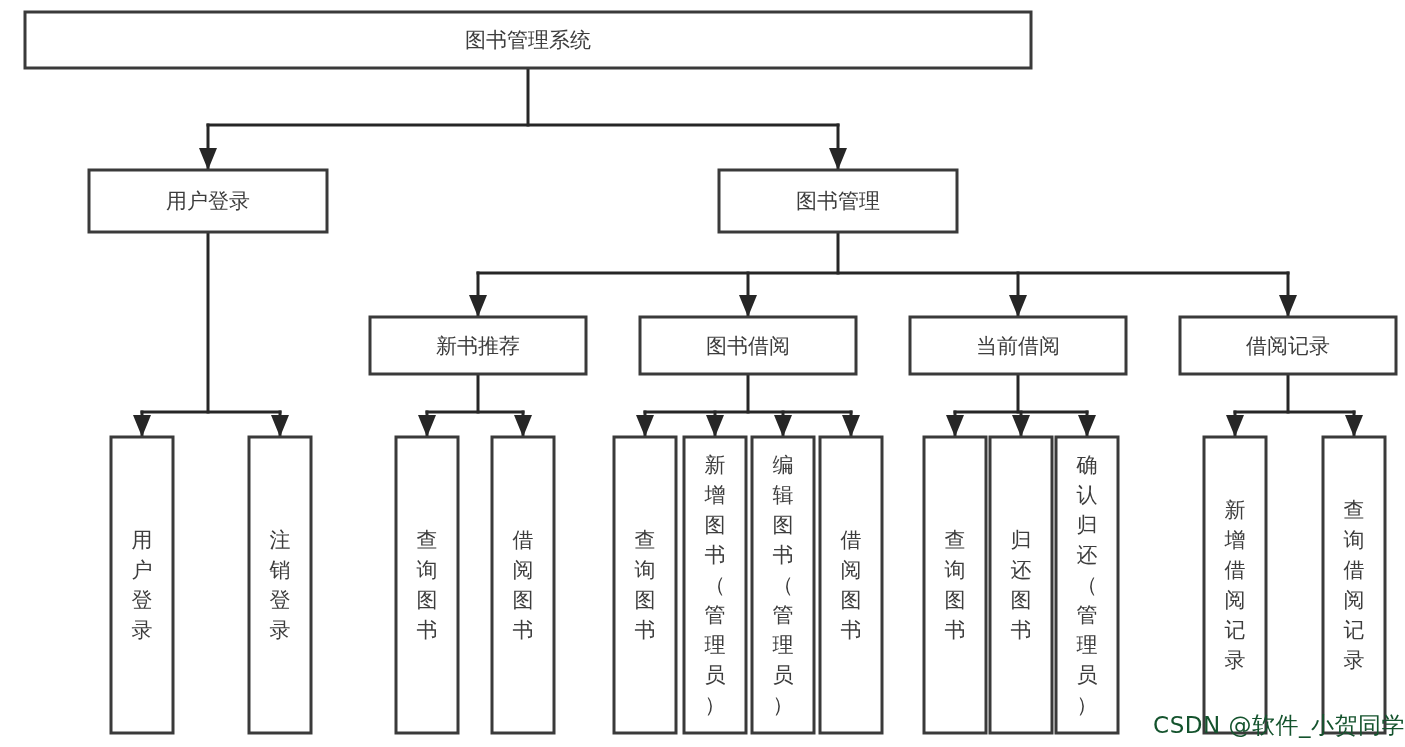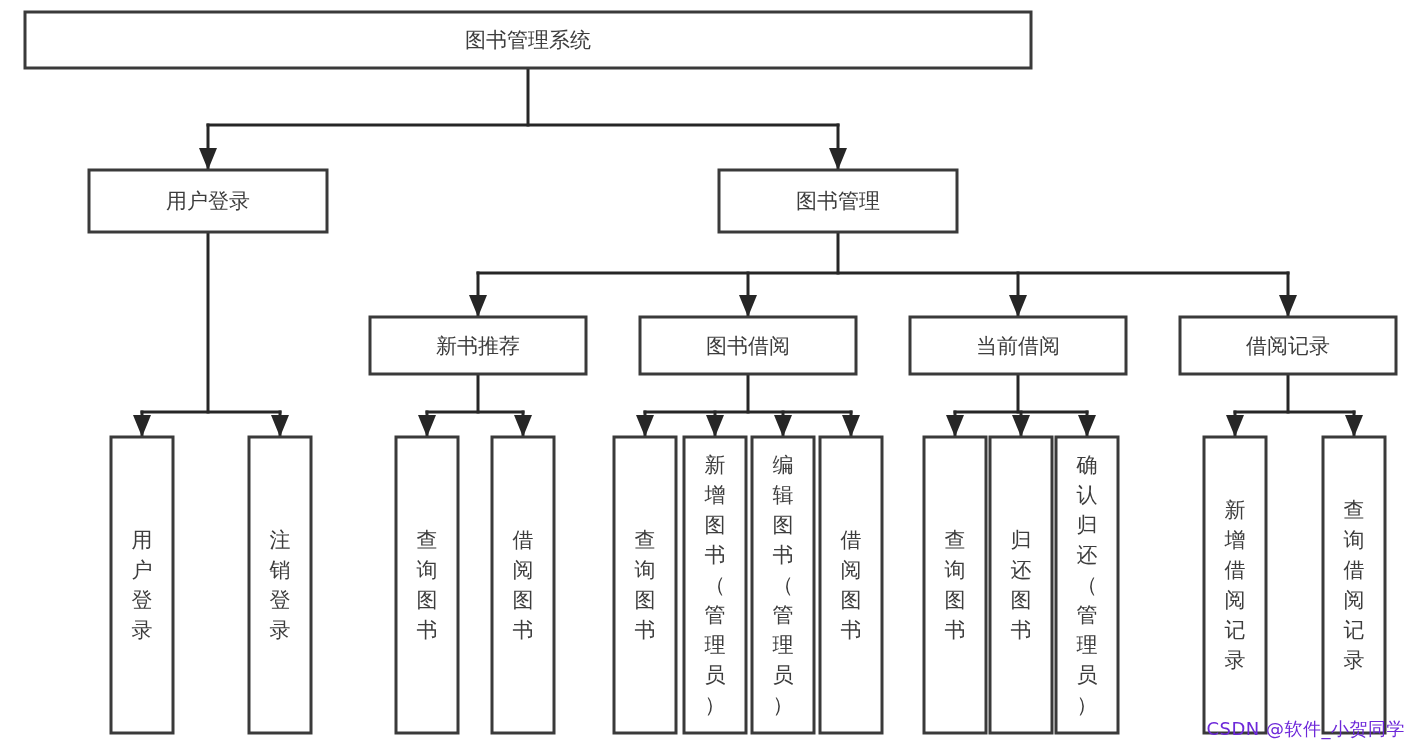--- a/index.html
+++ b/index.html
@@ -51,22 +51,22 @@
     fill: #3d3d3d;
     font-family: "DejaVu Sans", "Liberation Sans", sans-serif;
     font-size: 21px;
     text-anchor: middle;
   }
   .watermark {
     position: absolute;
     right: 8px;
     bottom: 6px;
     font-family: "DejaVu Sans", "Liberation Sans", sans-serif;
-    font-size: 18px;
-    color: #6d28d9;
+    font-size: 23px;
+    color: #14532d;
     white-space: nowrap;
     letter-spacing: 0.5px;
     user-select: none;
   }
 </style>
 </head>
 <body>
 
 <div id="diagram-root">
   <svg id="flow" viewBox="0 0 1405 747">

